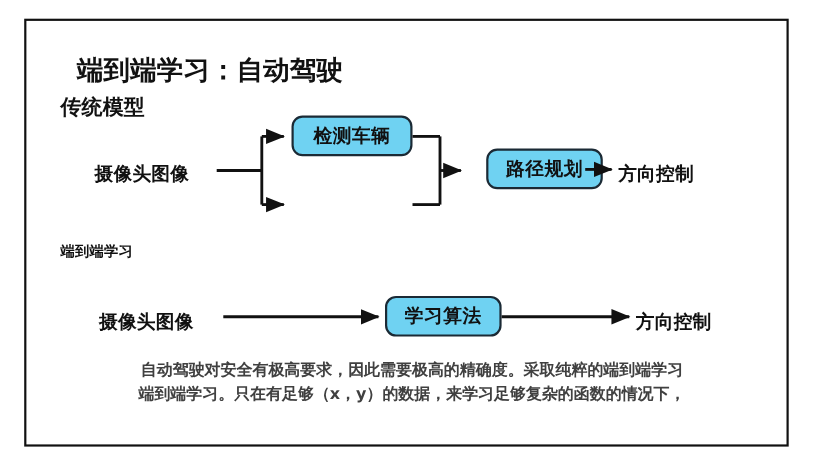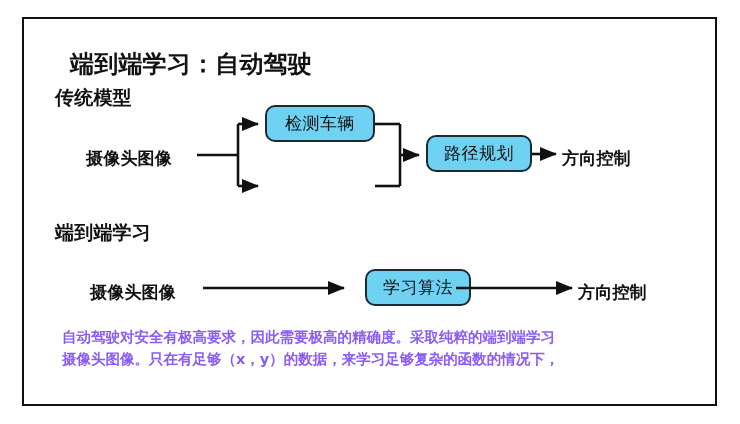--- a/index.html
+++ b/index.html
@@ -53,21 +53,21 @@
 
   
   #sec1-heading {
     left: 55px;
     top: 85px;
     font-size: 19px;
   }
   #sec2-heading {
     left: 55px;
     top: 220px;
-    font-size: 19px;
+    font-size: 13px;
   }
 
   
   #cam1-label {
     left: 86px;
     top: 147px;
     font-size: 17px;
   }
   #out1-label {
     left: 562px;
@@ -89,69 +89,69 @@
   .procbox {
     position: absolute;
     background: #6FD2F2;
     border: 2px solid #1b2a35;
     border-radius: 10px;
     box-sizing: border-box;
     display: flex;
     align-items: center;
     justify-content: center;
     color: #111111;
-    font-weight: normal;
+    font-weight: bold;
     font-size: 17px;
     letter-spacing: 0.5px;
   }
   #box-detect-vehicle {
     left: 265px;
     top: 105px;
     width: 110px;
     height: 37px;
   }
   #box-detect-pedestrian {
     left: 265px;
     top: 165px;
     width: 110px;
     height: 37px;
   }
   #box-path-planning {
-    left: 426px;
+    left: 442px;
     top: 135px;
     width: 106px;
     height: 37px;
   }
   #box-learning-algo {
     left: 350px;
     top: 269px;
     width: 106px;
     height: 37px;
-    margin-left: 15px;
   }
 
   
   #wires {
     position: absolute;
     left: 0; top: 0;
     width: 740px;
     height: 424px;
     pointer-events: none;
   }
 
   
   #paragraph {
     position: absolute;
     left: 62px;
     top: 326px;
     width: 625px;
     font-size: 14.5px;
     font-weight: bold;
     line-height: 22px;
-    color: #8b5cf6;
+    color: #404040;
+    text-align: center;
   }
   #paragraph div { white-space: nowrap; }
 </style>
 </head>
 <body>
 
 <div id="slide">
 
   <div id="frame"></div>
 
@@ -194,16 +194,16 @@
     </g>
 
     <g stroke="#111111" stroke-width="2.6" fill="none">
       <path d="M203,288 L344,288" marker-end="url(#arrowhead)"></path>
       <path d="M456,288 L572,288" marker-end="url(#arrowhead)"></path>
     </g>
   </svg>
 
   <div id="paragraph">
     <div>自动驾驶对安全有极高要求，因此需要极高的精确度。采取纯粹的端到端学习</div>
-    <div>摄像头图像。只在有足够（x，y）的数据，来学习足够复杂的函数的情况下，</div>
+    <div>端到端学习。只在有足够（x，y）的数据，来学习足够复杂的函数的情况下，</div>
   </div>
 
 </div>
 
 </body></html>

